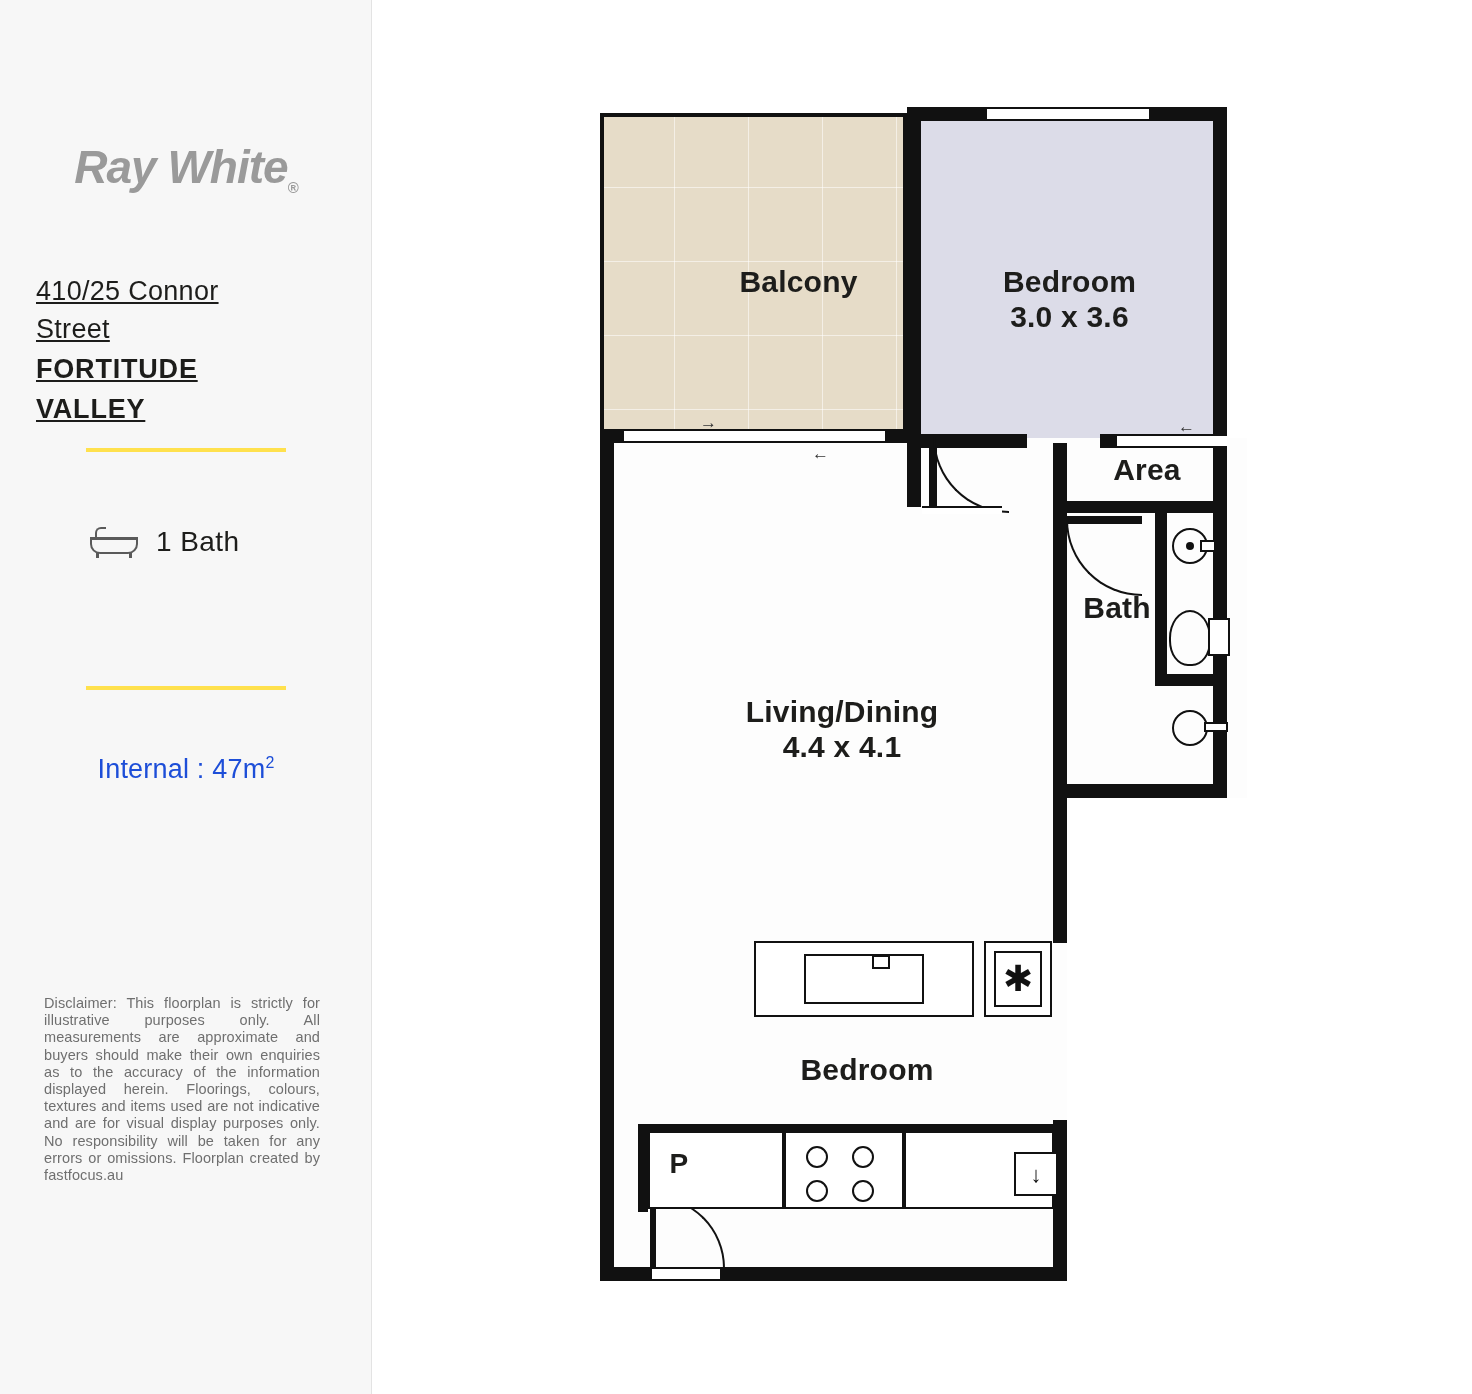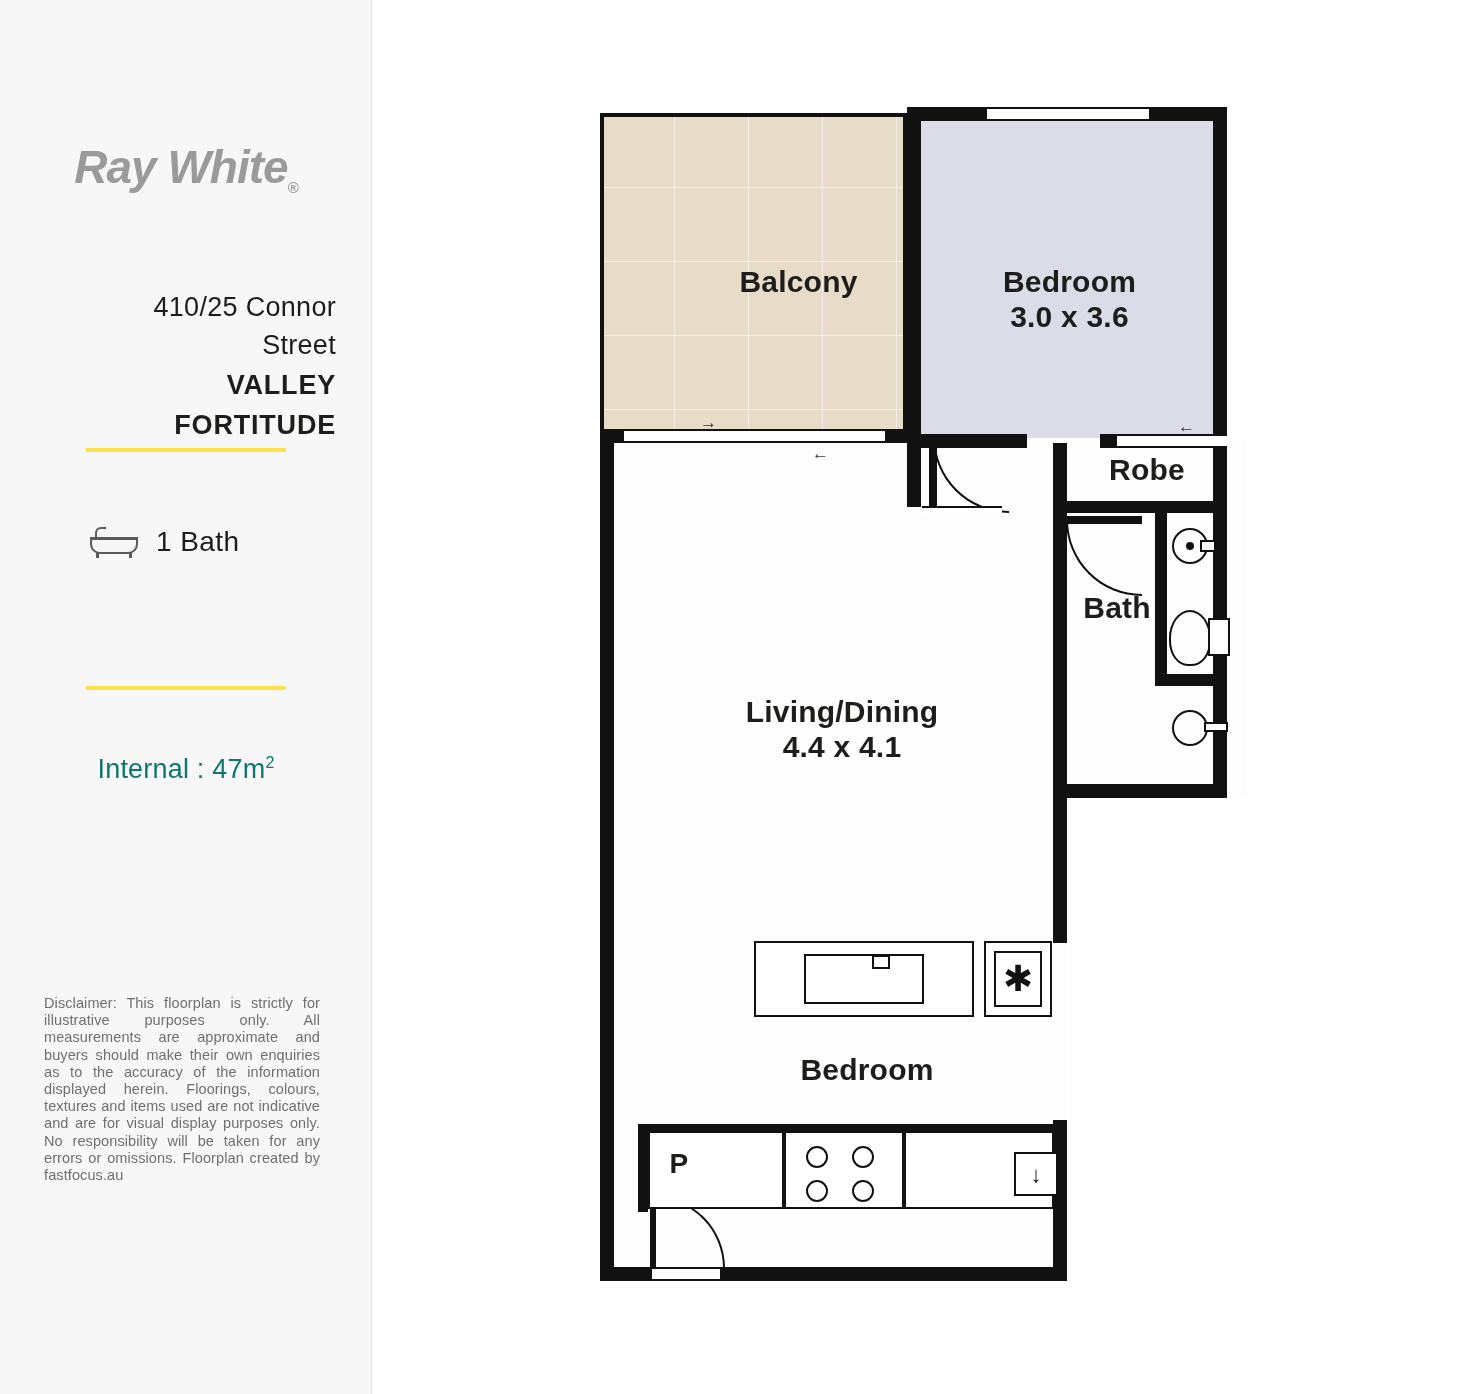--- a/index.html
+++ b/index.html
@@ -36,24 +36,25 @@
     color: #9a9a9a;
     letter-spacing: -1px;
   }
   #brand .reg {
     font-size: 15px;
     font-style: normal;
     vertical-align: sub;
   }
   #addr {
     position: absolute;
-    left: 36px; top: 288px;
+    left: 36px; top: 272px;
     width: 300px;
-    text-align: right;
+    text-align: left;
     color: #1d1d1b;
+    text-decoration: underline;
   }
   #addr .line1 {
     font-size: 27px;
     line-height: 38px;
     letter-spacing: .3px;
   }
   #addr .line2 {
     font-size: 27px;
     font-weight: bold;
     line-height: 38px;
@@ -135,21 +136,21 @@
     position: absolute; top: 27px; width: 2.5px; height: 5px; background: #5a5a5a;
   }
   .bath-ic .leg1 { left: 6px; }
   .bath-ic .leg2 { left: 39px; }
 
   #areas {
     position: absolute;
     left: 36px; top: 742px;
     width: 300px;
     text-align: center;
-    color: #0f766e;
+    color: #1d4ed8;
     font-size: 27px;
     line-height: 41px;
     letter-spacing: .2px;
   }
   #areas sup { font-size: 16px; }
 
   #disclaimer {
     position: absolute;
     left: 44px; top: 995px;
     width: 276px;
@@ -216,22 +217,22 @@
 
 <div id="sidebar">
 
   <div id="brand">
     <span>Ray White</span><span class="reg">®</span>
   </div>
 
   <div id="addr">
     <div class="line1">410/25 Connor</div>
     <div class="line1">Street</div>
+    <div class="line2">FORTITUDE</div>
     <div class="line2">VALLEY</div>
-    <div class="line2">FORTITUDE</div>
   </div>
 
   <div class="rule" id="rule1"></div>
 
   <div id="specs">
     <div class="spec-row">
       <div class="spec-icon">
         <div class="bath-ic">
           <div class="tap"></div>
           <div class="rim"></div>
@@ -371,21 +372,21 @@
   <div class="lbl" style="left:228px; top:265px; width:305px;margin-left:46px;">
     <span class="nm">Balcony</span>
   </div>
 
   <div class="lbl" style="left:545px; top:265px; width:305px;">
     <span class="nm">Bedroom</span>
     <span class="dim">3.0 x 3.6</span>
   </div>
 
   <div class="lbl" style="left:695px; top:453px; width:160px;">
-    <span class="nm">Robe</span>
+    <span class="nm">Area</span>
   </div>
 
   <div class="lbl" style="left:690px; top:591px; width:110px;">
     <span class="nm">Bath</span>
   </div>
 
   <div class="lbl" style="left:245px; top:695px; width:450px;">
     <span class="nm">Living/Dining</span>
     <span class="dim">4.4 x 4.1</span>
   </div>

